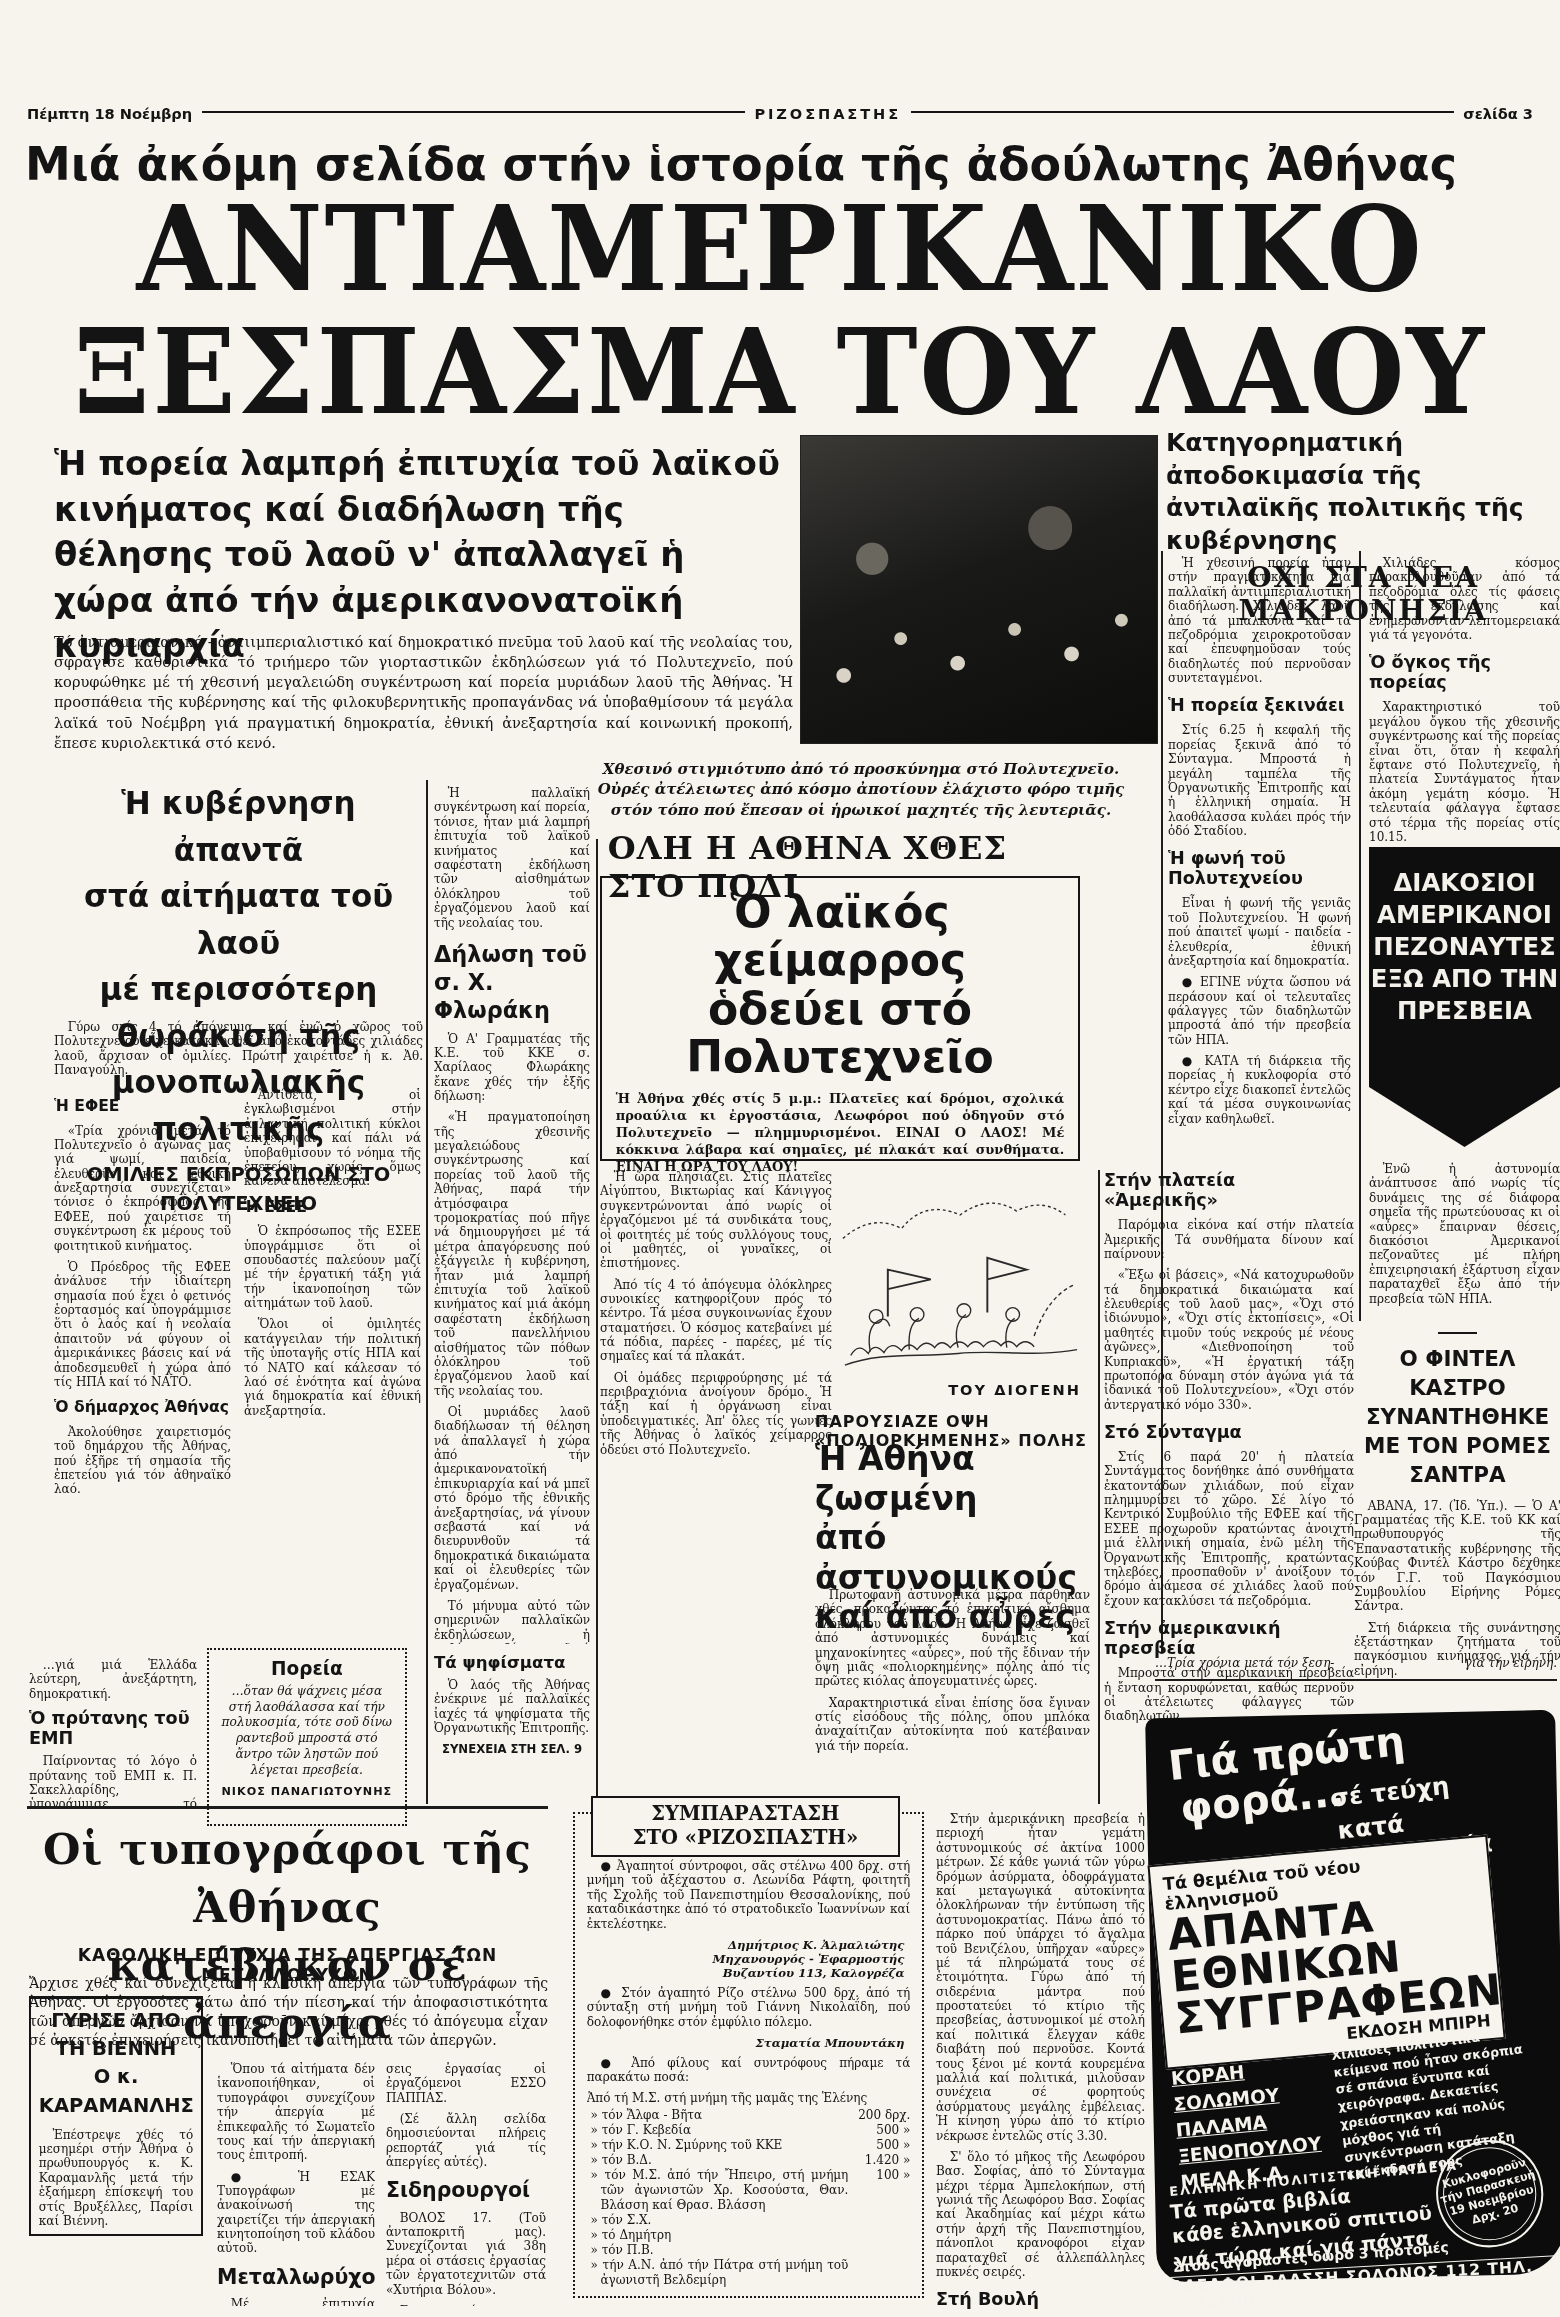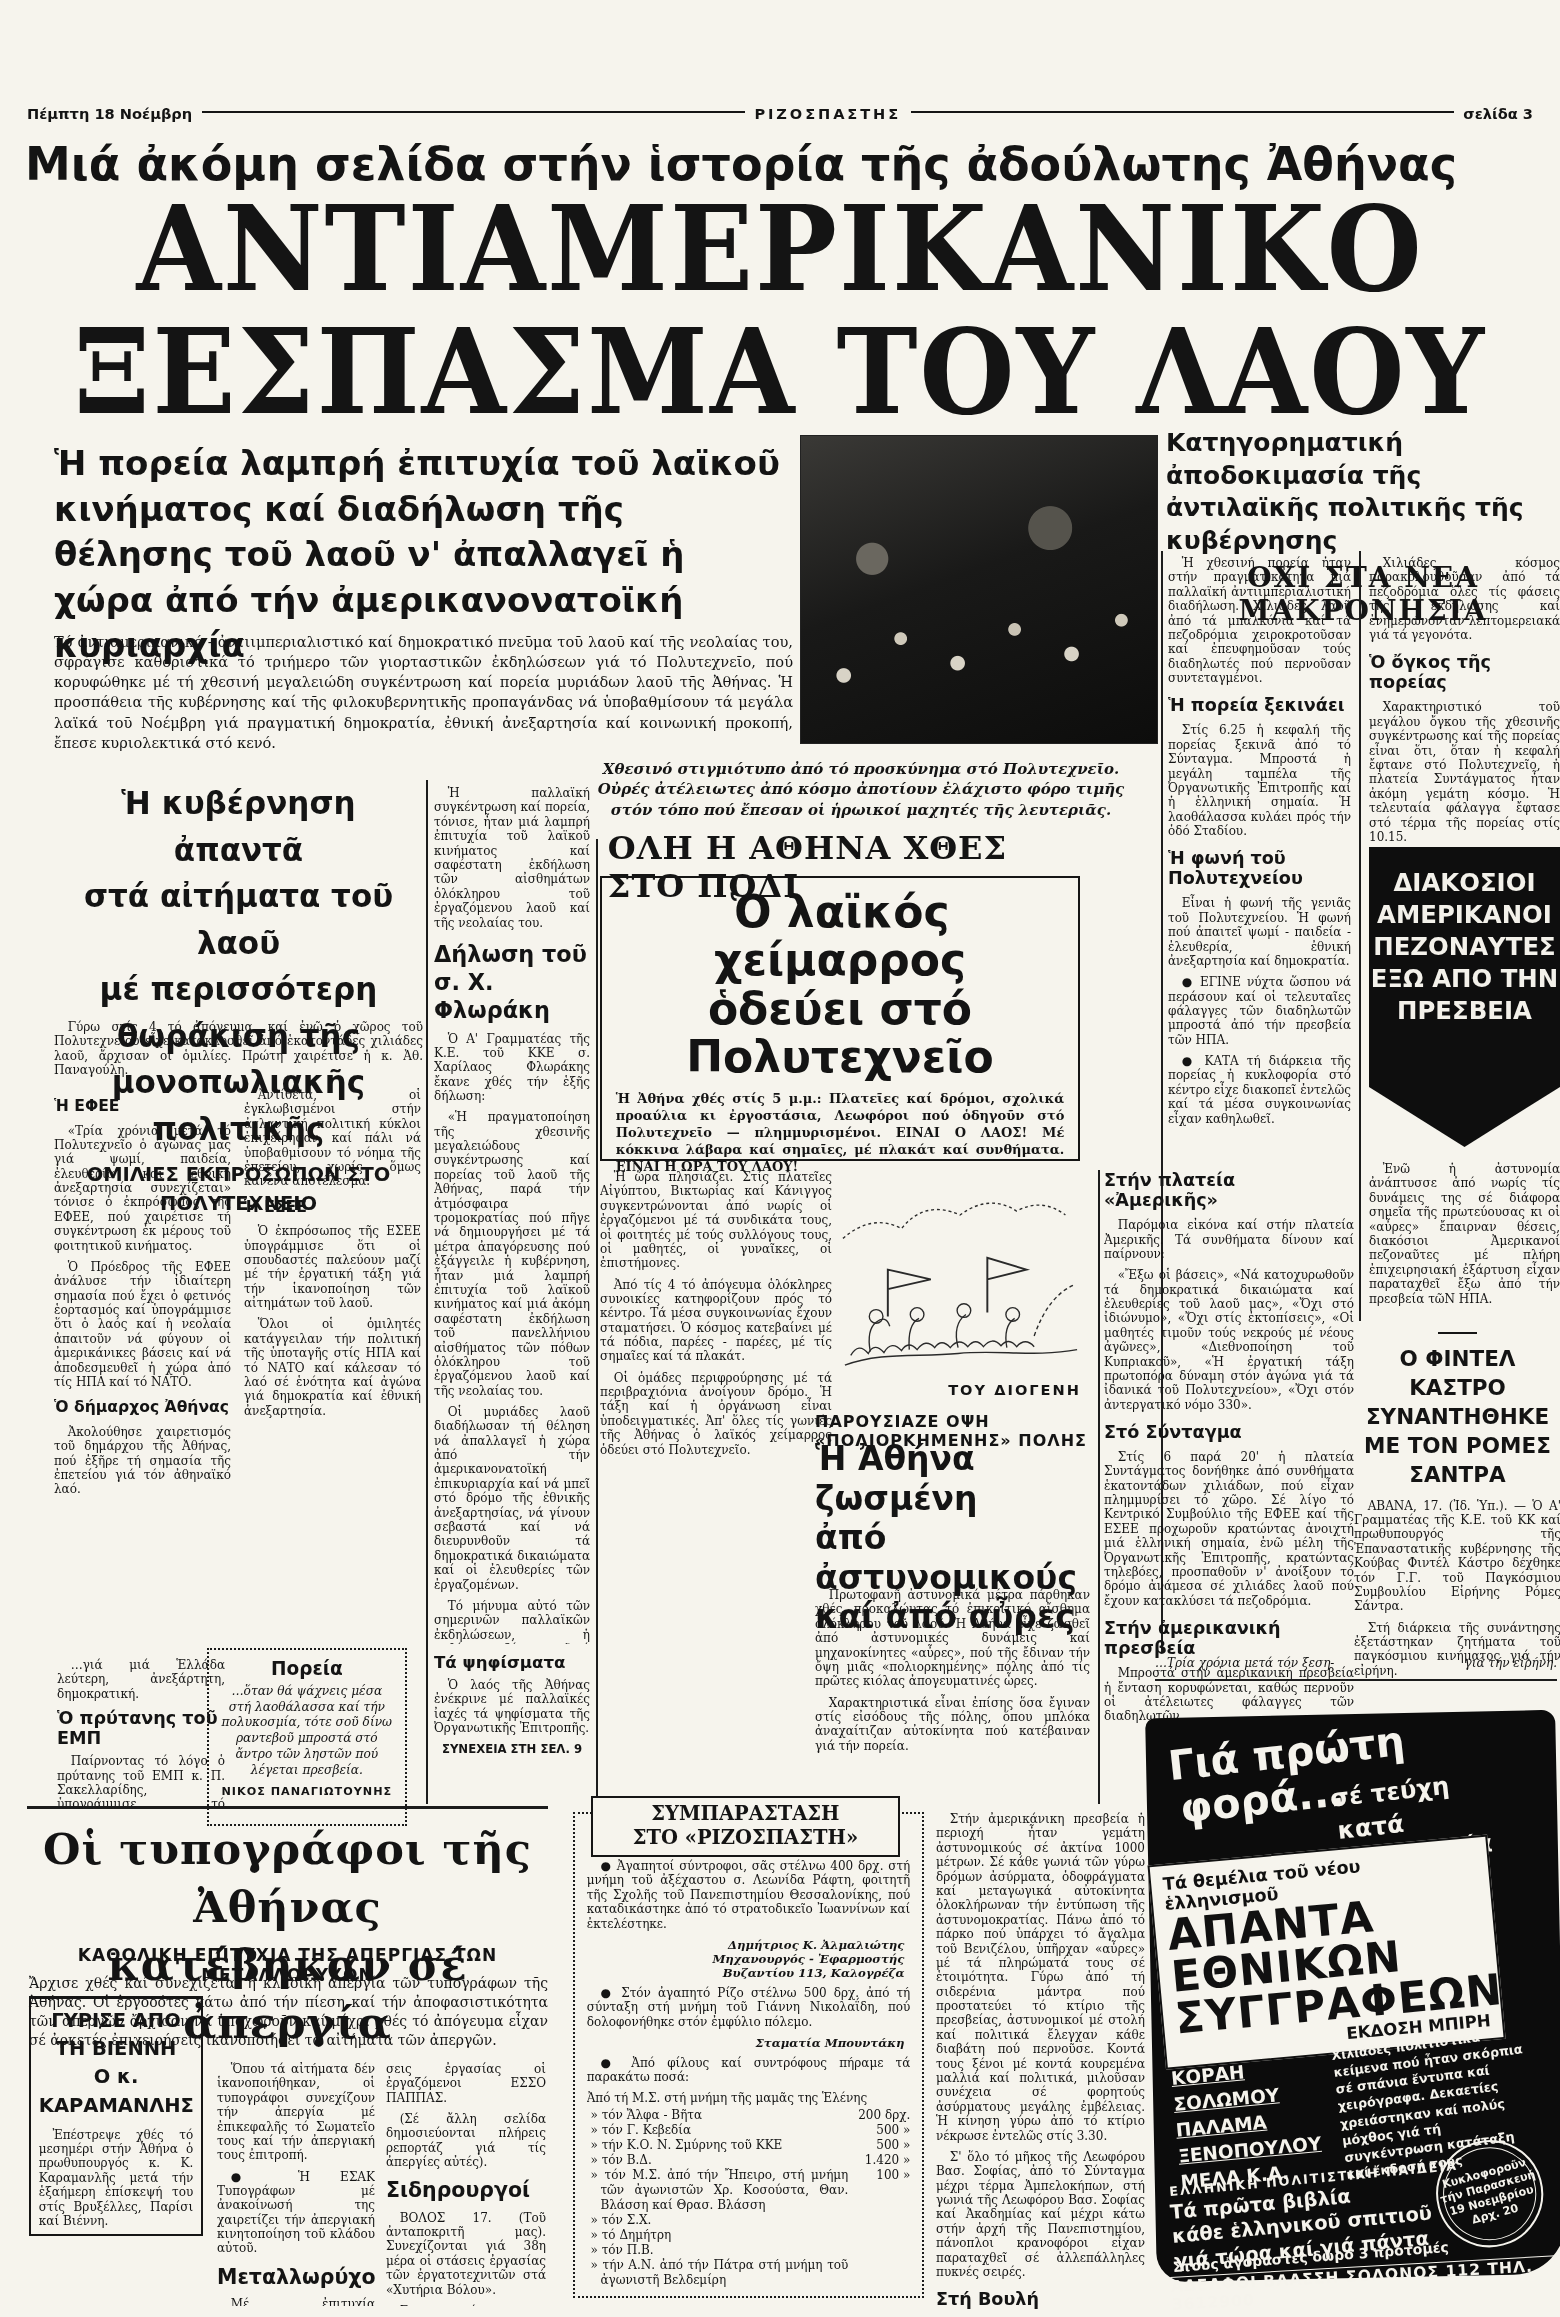--- a/index.html
+++ b/index.html
@@ -106,21 +106,21 @@
     <p>Ἀκολούθησε χαιρετισμός τοῦ δημάρχου τῆς Ἀθήνας, πού ἐξῆρε τή σημασία τῆς ἐπετείου γιά τόν ἀθηναϊκό λαό.</p>
   </div>
 
   <div class="abs body-txt" style="top:1088px;left:244px;width:177px;height:628px;overflow:hidden;">
     <p>Ἀντίθετα, οἱ ἐγκλωβισμένοι στήν ἀτλαντική πολιτική κύκλοι ἐπιχείρησαν καί πάλι νά ὑποβαθμίσουν τό νόημα τῆς ἐπετείου, χωρίς ὅμως κανένα ἀποτέλεσμα.</p>
     <div class="subhead" style="font-size:15.6px;">Ἡ ΕΣΕΕ</div>
     <p>Ὁ ἐκπρόσωπος τῆς ΕΣΕΕ ὑπογράμμισε ὅτι οἱ σπουδαστές παλεύουν μαζί μέ τήν ἐργατική τάξη γιά τήν ἱκανοποίηση τῶν αἰτημάτων τοῦ λαοῦ.</p>
     <p>Ὅλοι οἱ ὁμιλητές κατάγγειλαν τήν πολιτική τῆς ὑποταγῆς στίς ΗΠΑ καί τό ΝΑΤΟ καί κάλεσαν τό λαό σέ ἑνότητα καί ἀγώνα γιά δημοκρατία καί ἐθνική ἀνεξαρτησία.</p>
   </div>
 
-  <div class="abs body-txt" style="top:1658px;left:29px;width:168px;height:148px;overflow:hidden;margin-left:28px;">
+  <div class="abs body-txt" style="top:1658px;left:29px;width:168px;height:148px;overflow:hidden;">
     <p>…γιά μιά Ἑλλάδα λεύτερη, ἀνεξάρτητη, δημοκρατική.</p>
     <div class="subhead" style="font-size:17.6px;margin:3.9px 0 5.9px;">Ὁ πρύτανης τοῦ ΕΜΠ</div>
     <p>Παίρνοντας τό λόγο ὁ πρύτανης τοῦ ΕΜΠ κ. Π. Σακελλαρίδης, ὑπογράμμισε τό ἀγωνιστικό φρόνημα τῶν ἡρωικῶν νέων τοῦ Πολυτεχνείου.</p>
   </div>
 
   <div class="abs dotted-box" style="top:1648px;left:207px;width:176px;height:158px;padding:7.8px 9.8px;">
     <div class="sans b ctr" style="font-size:18.5px;">Πορεία</div>
     <div class="ital ctr" style="font-size:12.2px;line-height:1.3;margin-top:4.9px;">…ὅταν θά ψάχνεις μέσα στή λαοθάλασσα καί τήν πολυκοσμία, τότε σοῦ δίνω ραντεβοῦ μπροστά στό ἄντρο τῶν ληστῶν πού λέγεται πρεσβεία.</div>
     <div class="sans b ctr" style="font-size:11.2px;margin-top:5.9px;letter-spacing:1px;">ΝΙΚΟΣ ΠΑΝΑΓΙΩΤΟΥΝΗΣ</div>
   </div>

